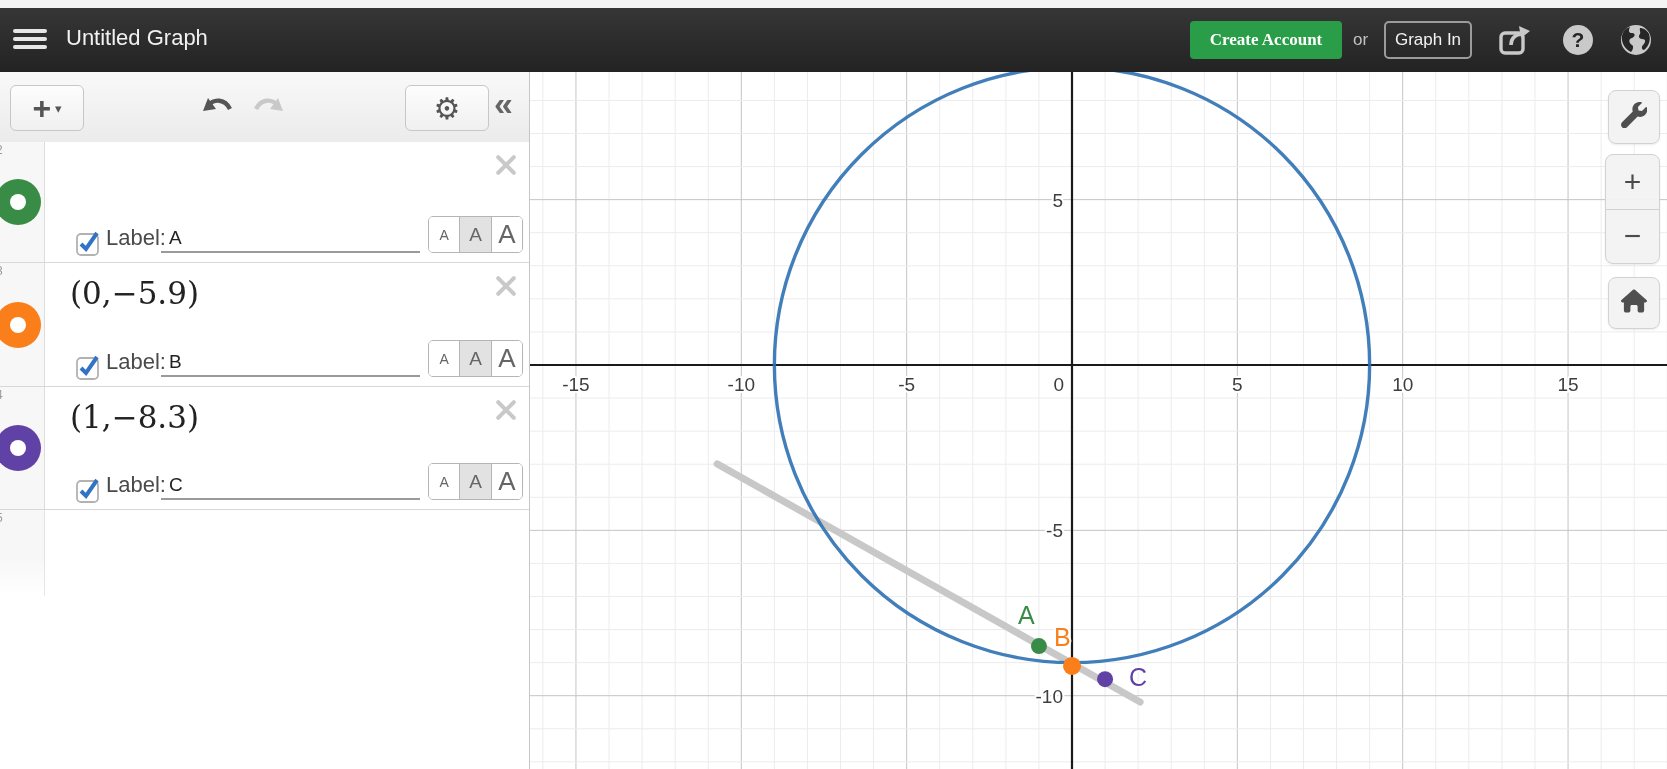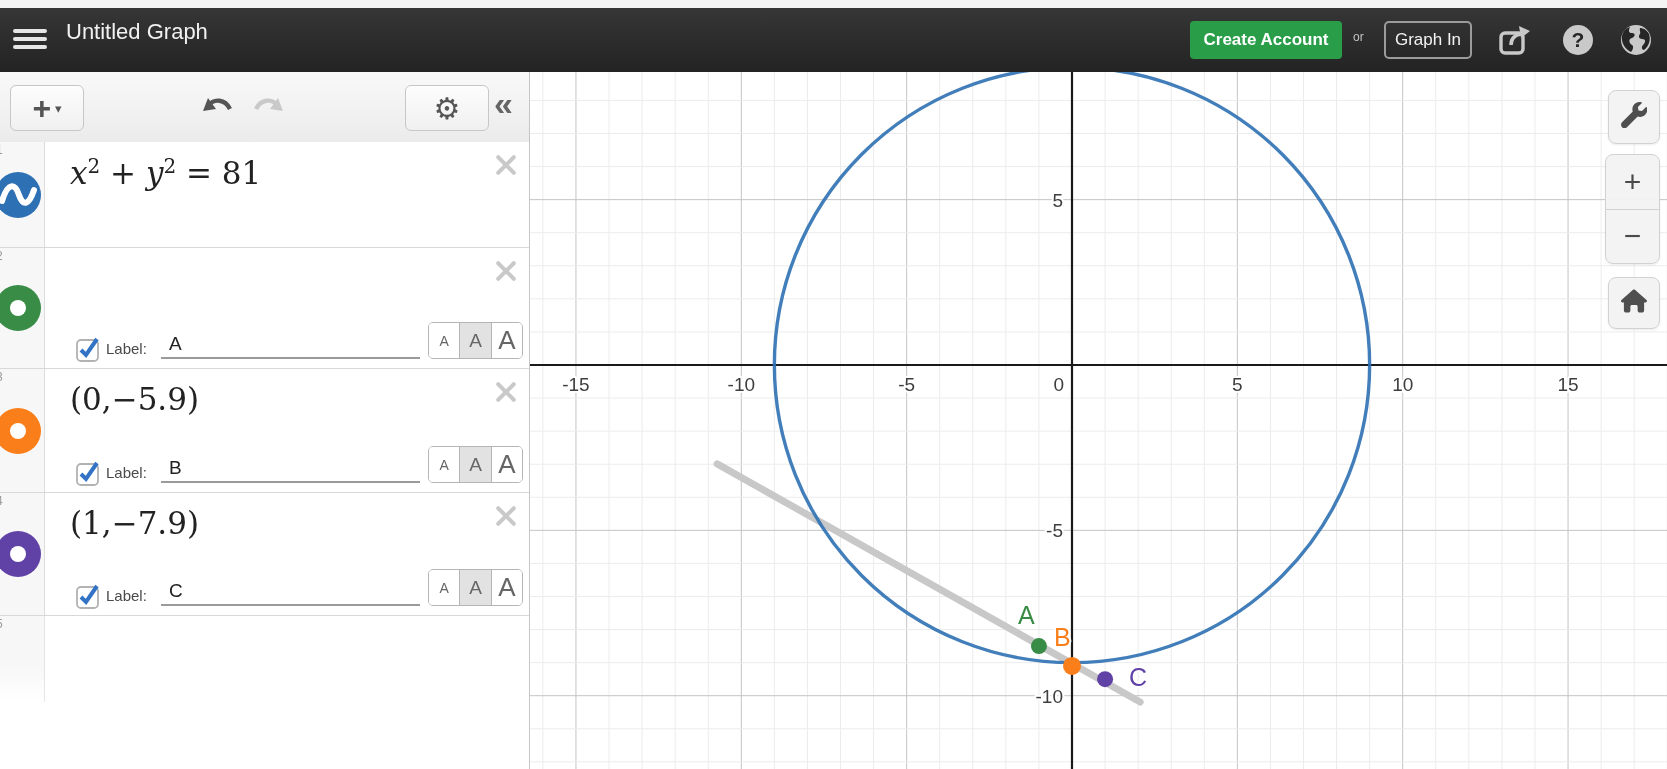--- a/index.html
+++ b/index.html
@@ -5,28 +5,28 @@
   html,body{margin:0;padding:0;}
   body{width:1667px;height:769px;overflow:hidden;background:#fff;
        font-family:"Liberation Sans",sans-serif;position:relative;}
 
   
   .top-strip{position:absolute;left:0;top:0;width:1667px;height:8px;background:#f4f4f4;}
   .header{position:absolute;left:0;top:8px;width:1667px;height:64px;
           background:linear-gradient(#363636,#232323);border-bottom:1px solid #141414;}
   .hamburger{position:absolute;left:13px;top:21px;width:34px;height:24px;cursor:pointer;}
   .hamburger i{display:block;height:4px;margin-bottom:4px;background:#e6e6e6;border-radius:2px;}
-  .graph-title{position:absolute;left:66px;top:11px;font-size:22px;color:#f1f1f1;}
+  .graph-title{position:absolute;left:66px;top:17px;font-size:22px;color:#f1f1f1;}
   .logo{position:absolute;left:50%;top:12px;transform:translateX(-50%);
         font-size:37px;font-weight:bold;letter-spacing:1px;color:#1a1a1a;
         text-shadow:0 1px 0 rgba(120,120,120,0.18);}
   .btn-create{position:absolute;left:1190px;top:13px;width:152px;height:38px;
         background:#2a9d49;border:none;border-radius:4px;color:#fff;
-        font-size:17px;font-weight:600;font-family:Liberation Sans, sans-serif;cursor:pointer;}
-  .or-text{position:absolute;left:1353px;top:22px;color:#c2c2c2;font-size:12px;}
+        font-size:17px;font-weight:600;font-family:Liberation Serif, serif;cursor:pointer;}
+  .or-text{position:absolute;left:1353px;top:22px;color:#c2c2c2;font-size:17px;}
   .btn-signin{position:absolute;left:1384px;top:13px;width:88px;height:38px;
         background:transparent;border:2px solid #9b9b9b;border-radius:5px;color:#f2f2f2;
         font-size:17px;font-family:inherit;cursor:pointer;}
   .hdr-icon{position:absolute;top:16px;width:34px;height:32px;cursor:pointer;}
 
   
   .left-panel{position:absolute;left:0;top:72px;width:529px;height:697px;
               background:#fff;border-right:1px solid #c6c6c6;}
   .exp-toolbar{position:absolute;left:0;top:0;width:529px;height:70px;
                background:linear-gradient(#f9f9f9,#ebebeb);border-bottom:1px solid #bfbfbf;}
@@ -51,21 +51,21 @@
   .latex{position:absolute;left:25px;top:12px;font-family:"DejaVu Serif","Liberation Serif",serif;
          font-size:31px;color:#222;white-space:nowrap;}
   .m-i{font-style:italic;}
   .m-sup{font-size:20px;vertical-align:11px;}
   .close-x{position:absolute;right:10px;top:10px;width:26px;height:26px;cursor:pointer;}
   .close-x i{position:absolute;left:0;top:11px;width:26px;height:4px;background:#c9c9c9;border-radius:2px;}
   .close-x i:first-child{transform:rotate(45deg);}
   .close-x i:last-child{transform:rotate(-45deg);}
   .label-row{position:absolute;left:0;right:0;bottom:0;height:44px;display:none;}
   .cbox{position:absolute;left:31px;bottom:7px;width:24px;height:24px;cursor:pointer;}
-  .label-word{position:absolute;left:61px;bottom:11px;font-size:15px;color:#4a4a4a;}
+  .label-word{position:absolute;left:61px;bottom:11px;font-size:22px;color:#4a4a4a;}
   .label-underline{position:absolute;left:116px;bottom:9px;width:259px;border-bottom:2px solid #9a9a9a;}
   .label-val{position:absolute;left:124px;bottom:13px;font-size:19px;color:#222;}
   .size-group{position:absolute;right:6px;bottom:9px;width:93px;height:35px;display:flex;
               border:1px solid #b5b5b5;border-radius:5px;overflow:hidden;background:#fff;}
   .size-btn{flex:1;display:flex;align-items:center;justify-content:center;color:#666;
             border-right:1px solid #b5b5b5;cursor:pointer;background:#fff;}
   .size-btn:last-child{border-right:none;}
   .size-btn.sel{background:#e2e2e2;}
   .size-s{font-size:14px;} .size-m{font-size:19px;} .size-l{font-size:26px;}
   .row5-stub{position:relative;width:529px;height:86px;background:#fff;}
@@ -148,37 +148,20 @@
         </svg>
       </span>
     </div>
     <div class="tb-btn gear-btn">
       <span class="gear-glyph">⚙</span>
     </div>
     <div class="collapse-gl">«</div>
   </div>
 
   <div class="exp-list" id="exp-list">
-      <div class="exp-row" style="height: 105px;">
-    <div class="gutter">
-      <span class="row-num">1</span>
-      <span class="gicon"><svg width="50" height="50" viewBox="0 0 50 50">
-              <circle cx="25" cy="25" r="23" fill="#2d70b3"></circle>
-              <path d="M9 31 C15 12,22 13,26 25 C30 37,36 35,41 20" stroke="#fff" stroke-width="6" fill="none" stroke-linecap="round"></path>
-            </svg></span>
-    </div>
-    <div class="content">
-      <span class="latex"><span class="m-i">x</span><span class="m-sup">2</span><span class="m-o"> + </span><span class="m-i">y</span><span class="m-sup">2</span><span class="m-o"> = </span><span class="m-n">81</span></span>
-      <div class="close-x">
-            <i></i>
-            <i></i>
-          </div>
-
-    </div>
-  </div>
       <div class="exp-row" style="height: 120px;">
     <div class="gutter">
       <span class="row-num">2</span>
       <span class="gicon"><svg width="50" height="50" viewBox="0 0 50 50">
               <circle cx="25" cy="25" r="23" fill="#388c46"></circle>
               <circle cx="25" cy="25" r="8" fill="#fff"></circle>
             </svg></span>
     </div>
     <div class="content">
       <div class="close-x">
@@ -237,21 +220,21 @@
   </div>
       <div class="exp-row" style="height: 122px;">
     <div class="gutter">
       <span class="row-num">4</span>
       <span class="gicon"><svg width="50" height="50" viewBox="0 0 50 50">
               <circle cx="25" cy="25" r="23" fill="#6042a6"></circle>
               <circle cx="25" cy="25" r="8" fill="#fff"></circle>
             </svg></span>
     </div>
     <div class="content">
-      <span class="latex">(1,−7.9)</span>
+      <span class="latex">(1,−8.3)</span>
       <div class="close-x">
             <i></i>
             <i></i>
           </div>
       <div class="label-row" style="display: block;">
         <span class="cbox">
           <svg width="26" height="26" viewBox="0 0 26 26">
             <rect x="1" y="3" width="21" height="21" rx="4" fill="#fff" stroke="#b2b2b2" stroke-width="1.8"></rect>
             <path d="M5 13 L10 18 L21 2" stroke="#3273c5" stroke-width="4" fill="none"></path>
           </svg>

